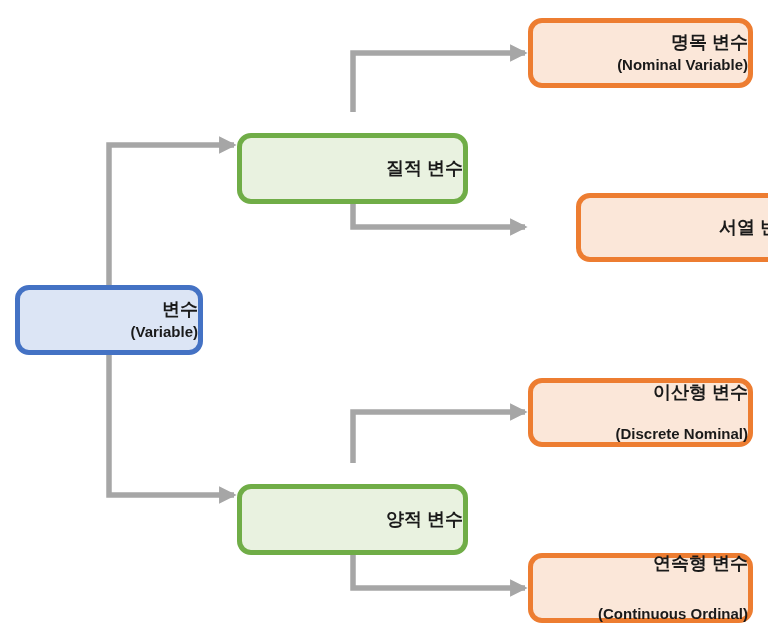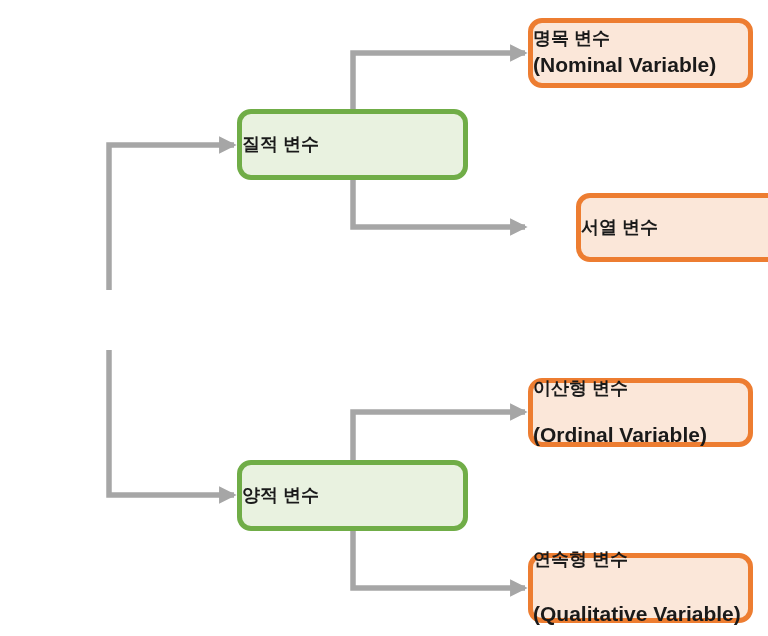--- a/index.html
+++ b/index.html
@@ -21,44 +21,45 @@
     top: 0;
     width: 768px;
     height: 636px;
   }
   .node {
     position: absolute;
     box-sizing: border-box;
     border-radius: 14px;
     display: flex;
     flex-direction: column;
-    align-items: flex-start;
+    align-items: flex-end;
     justify-content: center;
     text-align: center;
     font-weight: 700;
     color: #1a1a1a;
     line-height: 1.32;
   }
   .node--blue {
     border: 5px solid #4472c4;
     background: #dce5f5;
   }
   .node--green {
     border: 5px solid #70ad47;
     background: #e9f2e0;
+    margin-top: 24px;
   }
   .node--orange {
     border: 5px solid #ed7d31;
     background: #fbe7d9;
   }
   .node .line-ko {
     font-size: 18px;
   }
   .node .line-en {
-    font-size: 21px;
+    font-size: 15px;
   }
 </style>
 </head>
 <body>
 
 <div class="canvas">
 
   <svg class="connector-layer" width="768" height="636" viewBox="0 0 768 636">
     <defs>
       <marker id="arrow" viewBox="0 0 10 10" refX="8.5" refY="5" markerWidth="3.5" markerHeight="3.2" orient="auto" markerUnits="strokeWidth">
@@ -72,41 +73,45 @@
 
     <polyline points="353,112 353,53 525,53" fill="none" stroke-width="5.5" marker-end="url(#arrow)" stroke="#a6a6a6"></polyline>
 
     <polyline points="353,178 353,227 525,227" fill="none" stroke-width="5.5" marker-end="url(#arrow)" stroke="#a6a6a6"></polyline>
 
     <polyline points="353,463 353,412 525,412" fill="none" stroke-width="5.5" marker-end="url(#arrow)" stroke="#a6a6a6"></polyline>
 
     <polyline points="353,528 353,588 525,588" fill="none" stroke-width="5.5" marker-end="url(#arrow)" stroke="#a6a6a6"></polyline>
   </svg>
 
+  <div class="node node--blue" style="left:15px; top:285px; width:188px; height:70px;">
+    <div class="line-ko">변수</div>
+    <div class="line-en">(Variable)</div>
+  </div>
 
   <div class="node node--green" style="left:237px; top:109px; width:231px; height:71px;">
     <div class="line-ko">질적 변수</div>
   </div>
 
   <div class="node node--green" style="left:237px; top:460px; width:231px; height:71px;">
     <div class="line-ko">양적 변수</div>
   </div>
 
   <div class="node node--orange" style="left:528px; top:18px; width:225px; height:70px;">
     <div class="line-ko">명목 변수</div>
     <div class="line-en">(Nominal Variable)</div>
   </div>
 
   <div class="node node--orange" style="left:528px; top:193px; width:225px; height:69px;margin-left:48px;">
     <div class="line-ko">서열 변수</div>
   </div>
 
   <div class="node node--orange" style="left:528px; top:378px; width:225px; height:69px;gap:20px;">
     <div class="line-ko">이산형 변수</div>
-    <div class="line-en">(Ordinal Variable)</div>
+    <div class="line-en">(Discrete Nominal)</div>
   </div>
 
   <div class="node node--orange" style="left:528px; top:553px; width:225px; height:70px;gap:28px;">
     <div class="line-ko">연속형 변수</div>
-    <div class="line-en">(Qualitative Variable)</div>
+    <div class="line-en">(Continuous Ordinal)</div>
   </div>
 
 </div>
 
 </body></html>

